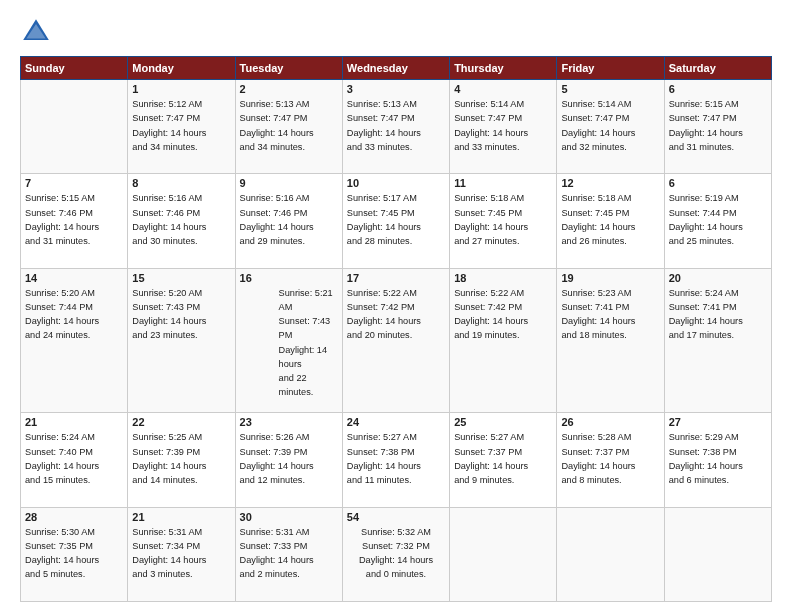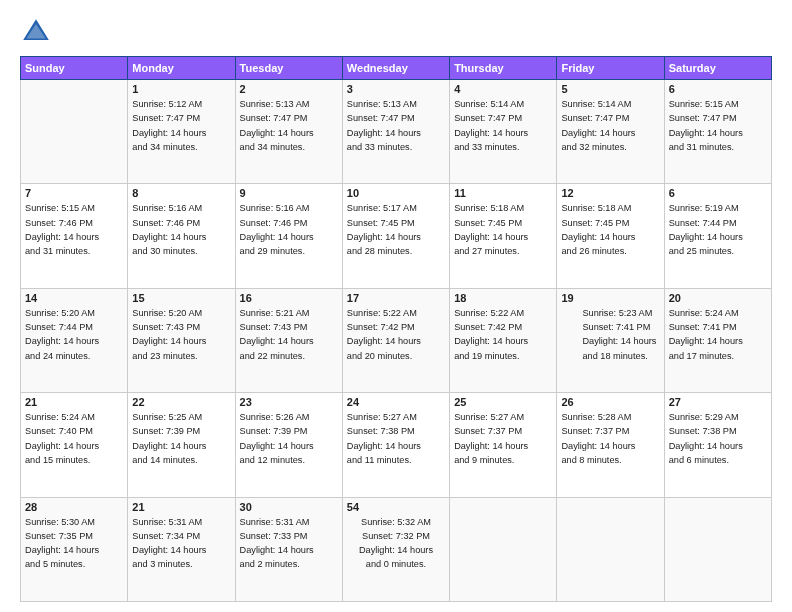--- a/index.html
+++ b/index.html
@@ -51,21 +51,21 @@
       color: #333;
     }
     .calendar {
       flex: 1;
       border: 1px solid #ccc;
       border-collapse: collapse;
       width: 100%;
       table-layout: fixed;
     }
     .calendar thead tr th {
-      background: #8b5cf6;
+      background: #7f1d1d;
       color: #fff;
       font-size: 11px;
       font-weight: bold;
       padding: 5px 4px;
       border: 1px solid #1a4a8a;
       text-align: left;
     }
     .calendar tbody tr td {
       border: 1px solid #ccc;
       vertical-align: top;
@@ -230,42 +230,42 @@
           </td>
           <td>
             <span class="day-num">15</span>
             <div class="day-info" style="white-space: pre-line;">Sunrise: 5:20 AM
 Sunset: 7:43 PM
 Daylight: 14 hours
 and 23 minutes.</div>
           </td>
           <td>
             <span class="day-num">16</span>
-            <div class="day-info" style="white-space: pre-line;">Sunrise: 5:21 AM
+            <div class="day-info" style="white-space: pre-line; margin-left: 39px;">Sunrise: 5:21 AM
 Sunset: 7:43 PM
 Daylight: 14 hours
 and 22 minutes.</div>
           </td>
           <td>
             <span class="day-num">17</span>
             <div class="day-info" style="white-space: pre-line;">Sunrise: 5:22 AM
 Sunset: 7:42 PM
 Daylight: 14 hours
 and 20 minutes.</div>
           </td>
           <td>
             <span class="day-num">18</span>
             <div class="day-info" style="white-space: pre-line;">Sunrise: 5:22 AM
 Sunset: 7:42 PM
 Daylight: 14 hours
 and 19 minutes.</div>
           </td>
           <td>
             <span class="day-num">19</span>
-            <div class="day-info" style="white-space: pre-line; margin-left: 21px;">Sunrise: 5:23 AM
+            <div class="day-info" style="white-space: pre-line;">Sunrise: 5:23 AM
 Sunset: 7:41 PM
 Daylight: 14 hours
 and 18 minutes.</div>
           </td>
           <td>
             <span class="day-num">20</span>
             <div class="day-info" style="white-space: pre-line;">Sunrise: 5:24 AM
 Sunset: 7:41 PM
 Daylight: 14 hours
 and 17 minutes.</div>

